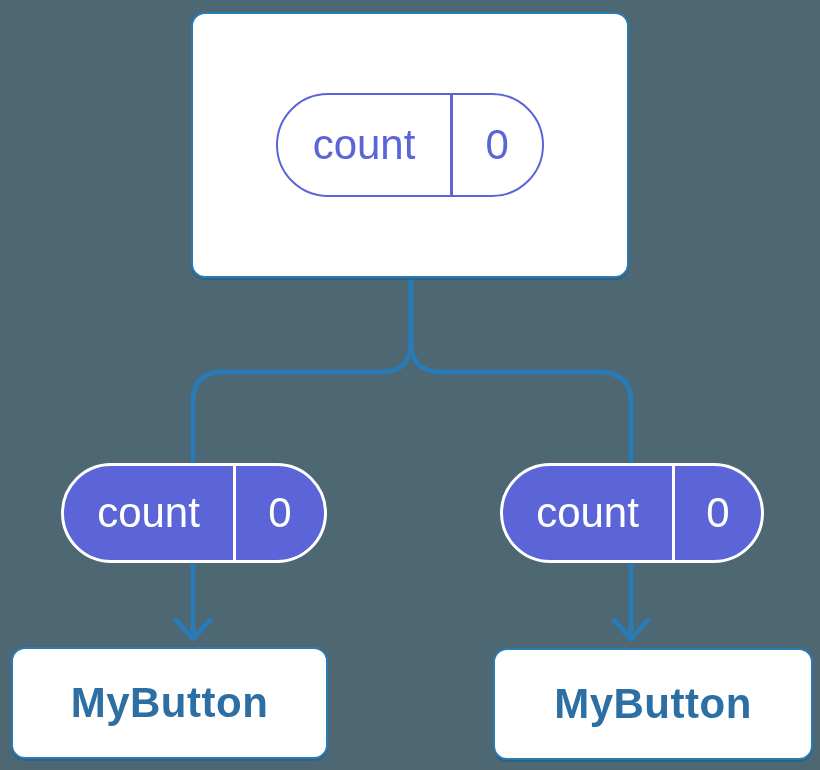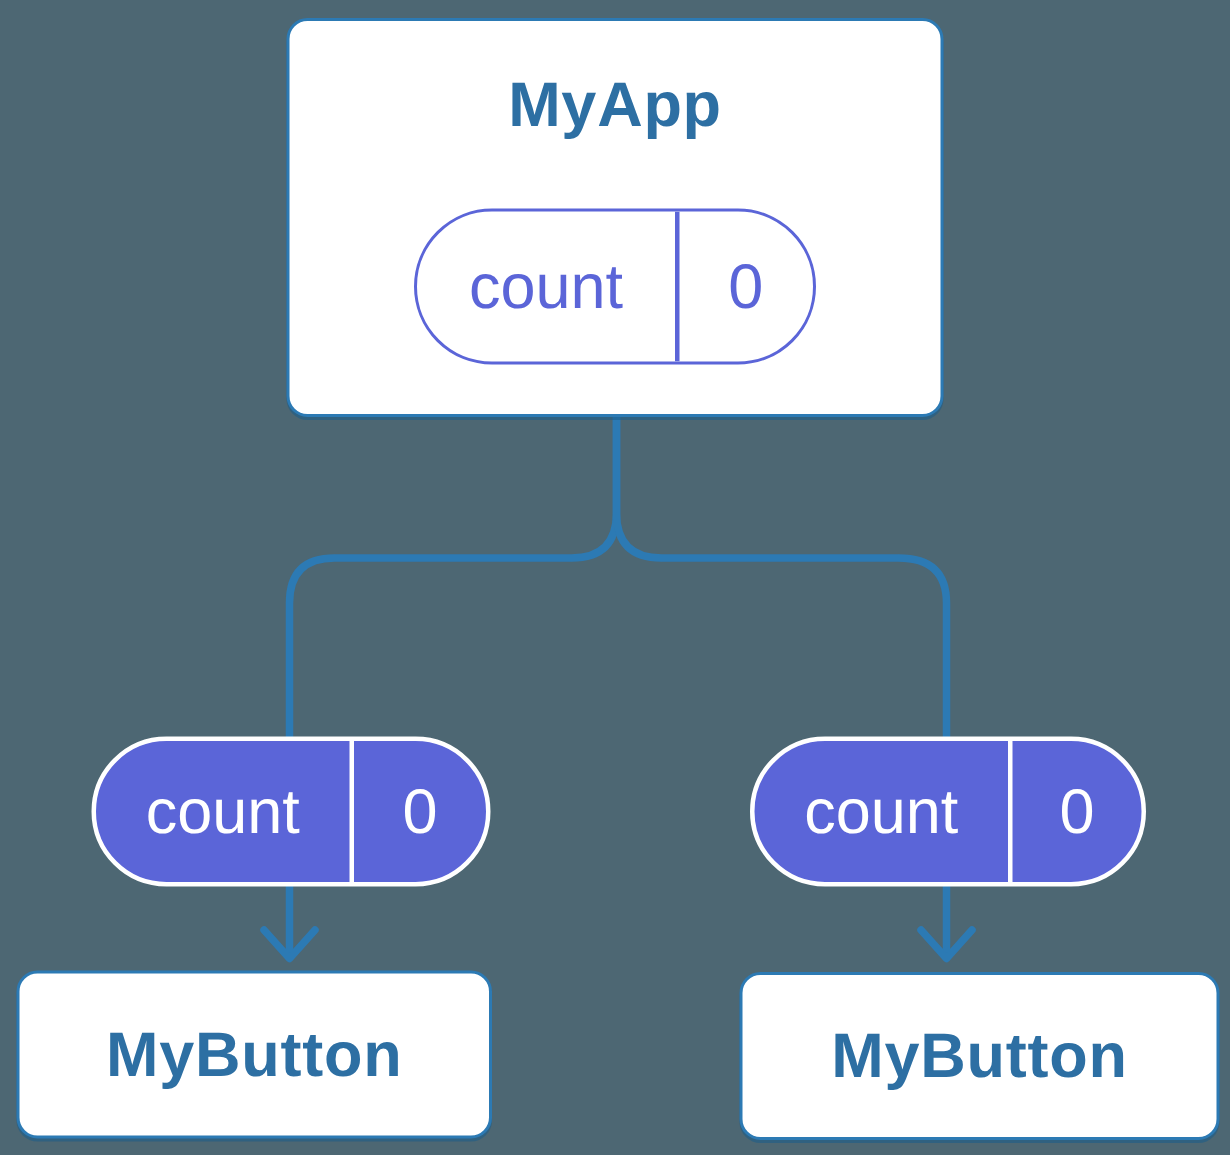--- a/index.html
+++ b/index.html
@@ -54,21 +54,20 @@
   .node-leaf-left  { left: 11px;  top: 647px; width: 317px; height: 112px; }
   .node-leaf-right { left: 493px; top: 648px; width: 320px; height: 112px; }
 
   .pill {
     display: flex;
     flex-direction: row;
     align-items: stretch;
     border-radius: 60px;
     overflow: hidden;
     z-index: 2;
-    margin-top: 28px;
   }
   .pill .cell {
     display: flex;
     align-items: center;
     justify-content: center;
     font-size: 42px;
     line-height: 1;
   }
 
   .pill-outline {
@@ -101,21 +100,20 @@
 <div class="canvas">
 
   <svg class="connectors" viewBox="0 0 820 770" xmlns="http://www.w3.org/2000/svg">
     <path d="M 411 276 L 411 342 Q 411 372 381 372 L 223 372 Q 193 372 193 402 L 193 633"></path>
     <path d="M 411 276 L 411 342 Q 411 372 441 372 L 599 372 Q 631 372 631 402 L 631 633"></path>
     <polyline points="176,620 193,639 210,620"></polyline>
     <polyline points="614,620 631,639 648,620"></polyline>
   </svg>
 
   <div class="node node-root">
-    <div class="node-title">MyApp</div>
     <div class="pill pill-outline">
       <div class="cell cell-name">count</div>
       <div class="divider"></div>
       <div class="cell cell-value">0</div>
     </div>
   </div>
 
   <div class="pill pill-filled pill-child-left">
     <div class="cell cell-name">count</div>
     <div class="divider"></div>

